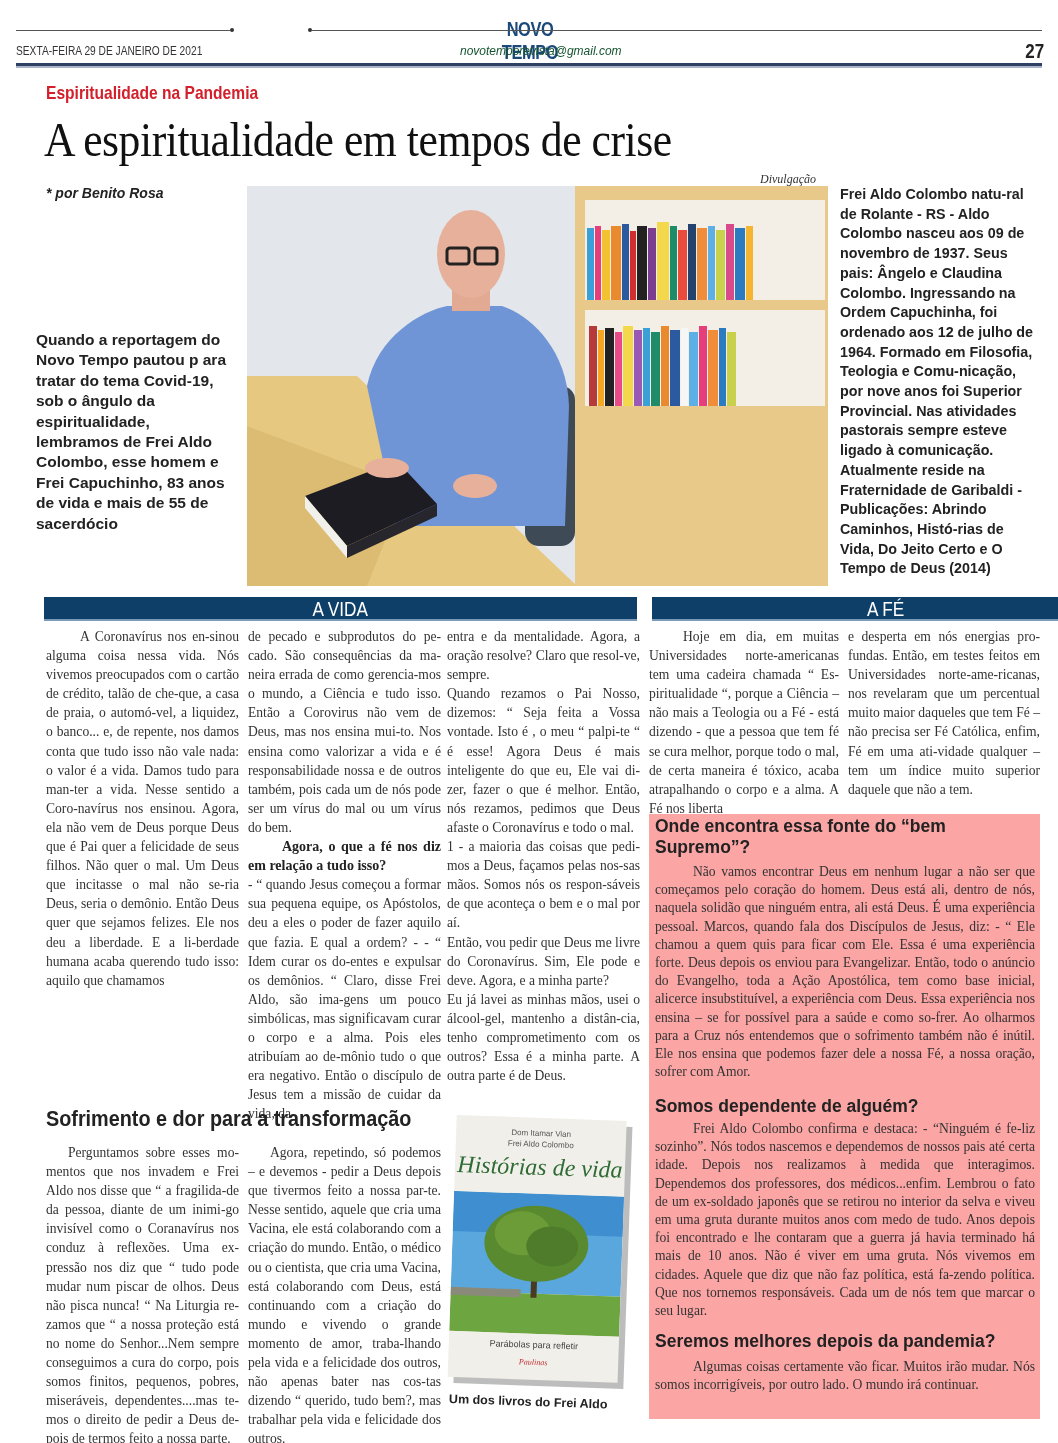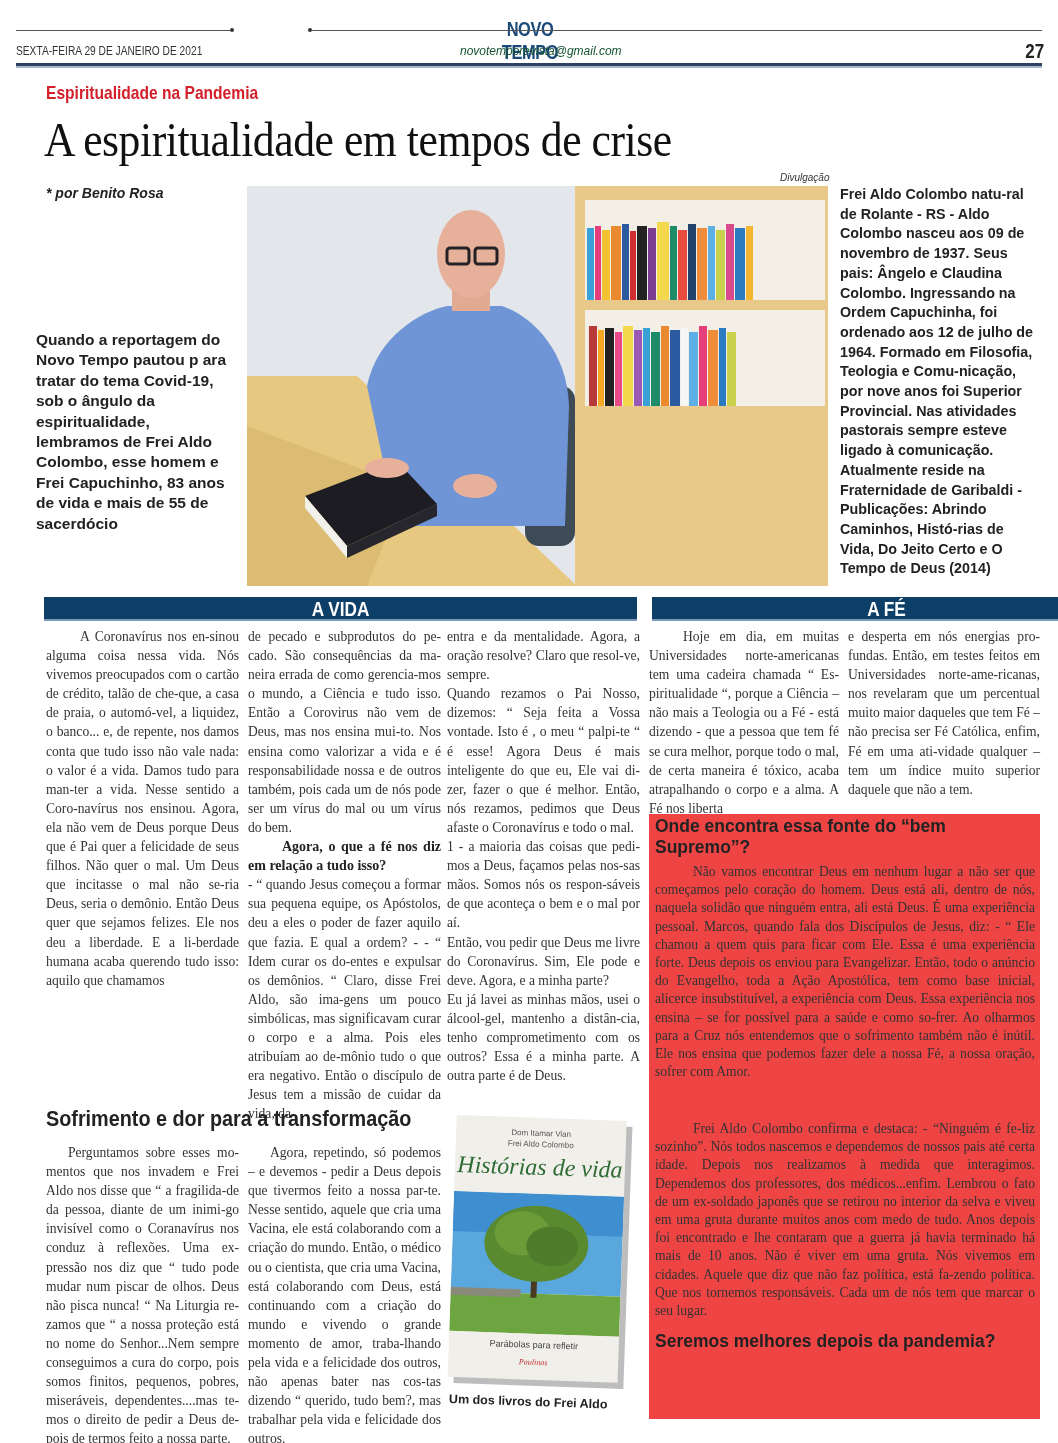--- a/index.html
+++ b/index.html
@@ -13,45 +13,45 @@
   #masthead{left:465px;top:18px;width:130px;text-align:center;font-family:"Liberation Sans",sans-serif;font-weight:bold;font-size:20px;color:#1b4a7a;letter-spacing:-0.5px;transform:scaleX(0.82);transform-origin:center}
   #hdr-date{left:16px;top:44px;font-family:"Liberation Sans",sans-serif;font-size:12px;color:#333;transform:scaleX(0.85);transform-origin:left}
   #hdr-email{left:460px;top:44px;width:150px;text-align:center;font-family:"Liberation Sans",sans-serif;font-style:italic;font-size:12px;color:#14532d}
   #hdr-page{right:14px;top:40px;font-family:"Liberation Sans",sans-serif;font-weight:bold;font-size:20px;color:#222;transform:scaleX(0.85);transform-origin:right}
   #hdr-bar1{left:16px;top:63px;width:1026px;height:3px;background:#2d4263}
   #hdr-bar2{left:16px;top:66px;width:1026px;height:2px;background:#a9b6c9}
   #kicker{left:46px;top:82px;font-family:"Liberation Sans",sans-serif;font-weight:bold;font-size:19px;color:#d3202b;transform:scaleX(0.82);transform-origin:left}
   #headline{left:44px;top:112px;font-family:"Liberation Serif",serif;font-size:48px;color:#111;letter-spacing:-0.5px;transform:scaleX(0.91);transform-origin:left;white-space:nowrap}
   #byline{left:46px;top:185px;font-family:"Liberation Sans",sans-serif;font-weight:bold;font-style:italic;font-size:14px;color:#222}
   #lead{left:36px;top:330px;width:196px;font-family:"Liberation Sans",sans-serif;font-weight:bold;font-size:15.5px;line-height:20.4px;color:#222}
-  #credit{left:780px;top:172px;font-family:Liberation Sans, sans-serif;font-style:italic;font-size:10px;color:#333}
+  #credit{left:760px;top:172px;font-family:Liberation Serif, serif;font-style:italic;font-size:12px;color:#333}
   
   #photo{left:247px;top:186px;width:581px;height:400px;overflow:hidden;background:#dfe2e6}
   #bio{left:840px;top:185px;width:200px;font-family:"Liberation Sans",sans-serif;font-weight:bold;font-size:14.3px;line-height:19.7px;color:#222}
   
-  .secbar{height:24px;background:#0e3f68;border-bottom:2px solid #7b99b8;color:#fff;text-align:center;font-family:"Liberation Sans",sans-serif;font-weight:bold;font-size:20px;line-height:24px}
+  .secbar{height:24px;background:#0e3f68;border-bottom:2px solid #7b99b8;color:#fff;text-align:center;font-family:"Liberation Sans",sans-serif;font-weight:normal;font-size:20px;line-height:24px}
   .secbar span{display:inline-block;transform:scaleX(0.86)}
   #bar-vida{left:44px;top:597px;width:593px}
   #bar-fe{left:652px;top:597px;width:468px}
   
   .col{font-family:"Liberation Serif",serif;font-size:13.6px;line-height:19.1px;color:#333;text-align:justify;hyphens:manual}
   .col p{margin:0}
   .ind{text-indent:34px}
   .ind2{text-indent:22px}
   #c1{left:46px;top:627px;width:193px}
   #c2{left:248px;top:627px;width:193px}
   #c3{left:447px;top:627px;width:193px}
   #c4{left:649px;top:627px;width:190px}
   #c5{left:848px;top:627px;width:192px}
   .subhead{font-weight:bold;color:#222}
   #sub2{left:46px;top:1106px;font-family:"Liberation Sans",sans-serif;font-weight:bold;font-size:22px;color:#222;transform:scaleX(0.9);transform-origin:left;white-space:nowrap}
   #c6{left:46px;top:1143px;width:193px}
   #c7{left:248px;top:1143px;width:193px}
   
-  #greybox{left:649px;top:814px;width:391px;height:605px;background:#ef4444}
+  #greybox{left:649px;top:814px;width:391px;height:605px;background:#fca5a5}
   .gh{font-family:"Liberation Sans",sans-serif;font-weight:bold;font-size:17.5px;color:#222;line-height:21px}
   .gcol{font-family:"Liberation Serif",serif;font-size:13.6px;line-height:18.2px;color:#333;text-align:justify}
   
   #book{left:452px;top:1118px;width:178px;height:270px;transform:rotate(2deg);transform-origin:center}
   #book-cover{position:absolute;left:0;top:0;width:170px;height:262px;background:#f1efe9;box-shadow:6px 6px 0 #bdbdbd}
   #book-caption{left:449px;top:1392px;font-family:"Liberation Sans",sans-serif;font-weight:bold;font-size:12.5px;color:#222;transform:rotate(2deg);transform-origin:left}
 </style>
 </head>
 <body>
 
@@ -196,19 +196,21 @@
     <div style="position:absolute;top:240px;width:100%;text-align:center;font-family:'Liberation Serif',serif;font-style:italic;font-size:8px;color:#c0282d">Paulinas</div>
   </div>
 </div>
 <div class="abs" id="book-caption">Um dos livros do Frei  Aldo</div>
 
 <div class="abs" id="greybox">
   <div style="position:absolute;left:6px;top:2px;width:380px" class="gh">Onde encontra essa fonte do “bem Supremo”?</div>
   <div style="position:absolute;left:6px;top:49px;width:380px" class="gcol">
     <p style="text-indent:38px">Não vamos encontrar Deus em nenhum lugar a não ser que começamos pelo coração do homem. Deus está ali, dentro de nós, naquela solidão que ninguém entra, ali está Deus. É uma experiência pessoal. Marcos, quando fala dos Discípulos de Jesus, diz: - “ Ele chamou a quem quis para ficar com Ele. Essa é uma experiência forte. Deus depois os enviou para Evangelizar. Então, todo o anúncio do Evangelho, toda a Ação Apostólica, tem como base inicial, alicerce insubstituível, a experiência com Deus. Essa experiência nos ensina – se for possível para a saúde e como so-frer. Ao olharmos para a Cruz nós entendemos que o sofrimento também não é inútil. Ele nos ensina que podemos fazer dele a nossa Fé, a nossa oração, sofrer com Amor.</p>
   </div>
+  <div style="position:absolute;left:6px;top:282px;width:380px" class="gh">Somos dependente de alguém?</div>
   <div style="position:absolute;left:6px;top:306px;width:380px" class="gcol">
     <p style="text-indent:38px">Frei Aldo Colombo confirma e destaca: - “Ninguém é fe-liz sozinho”. Nós todos nascemos e dependemos de nossos pais até certa idade. Depois nos realizamos à medida que interagimos. Dependemos dos professores, dos médicos...enfim. Lembrou o fato de um ex-soldado japonês que se retirou no interior da selva e viveu em uma gruta durante muitos anos com medo de tudo. Anos depois foi encontrado e lhe contaram que a guerra já havia terminado há mais de 10 anos. Não é viver em uma gruta. Nós vivemos em cidades. Aquele que diz que não faz política, está fa-zendo política. Que nos tornemos responsáveis. Cada um de nós tem que marcar o seu lugar.</p>
   </div>
   <div style="position:absolute;left:6px;top:517px;width:380px" class="gh">Seremos melhores depois da pandemia?</div>
   <div style="position:absolute;left:6px;top:544px;width:380px" class="gcol">
+    <p style="text-indent:38px">Algumas coisas certamente vão ficar. Muitos irão mudar. Nós somos incorrigíveis, por outro lado. O mundo irá continuar.</p>
   </div>
 </div>
 
 </body></html>

